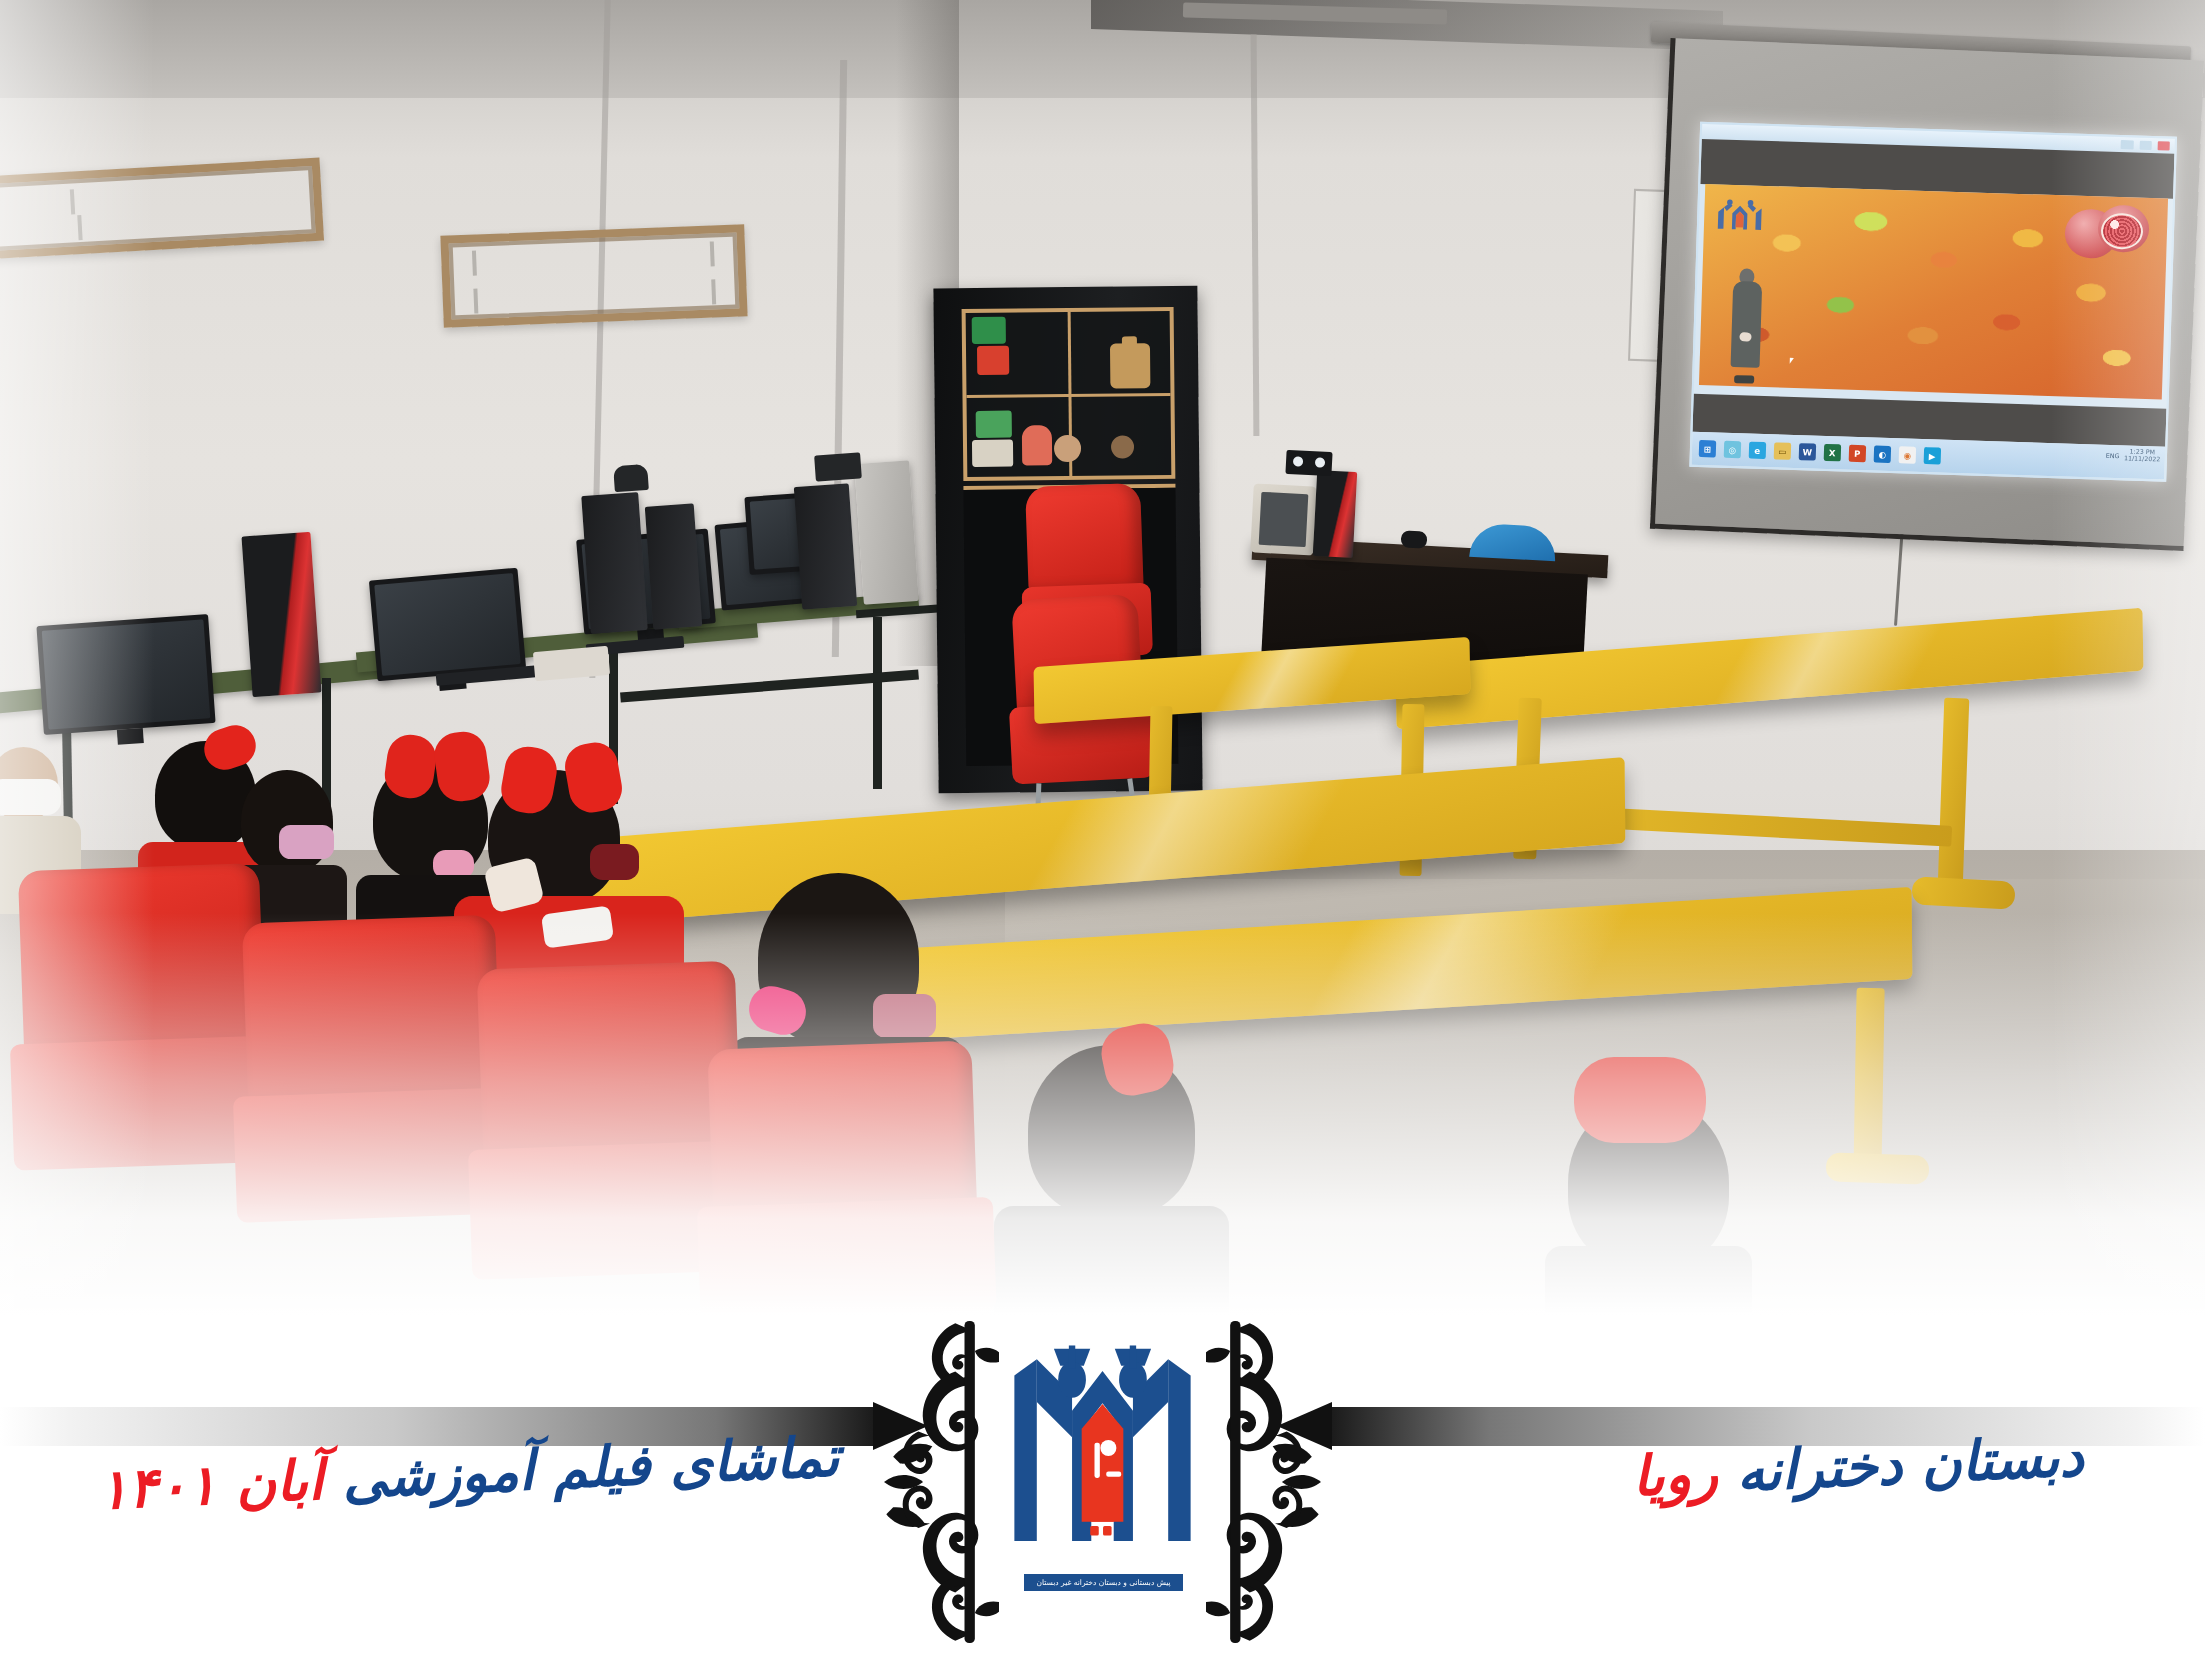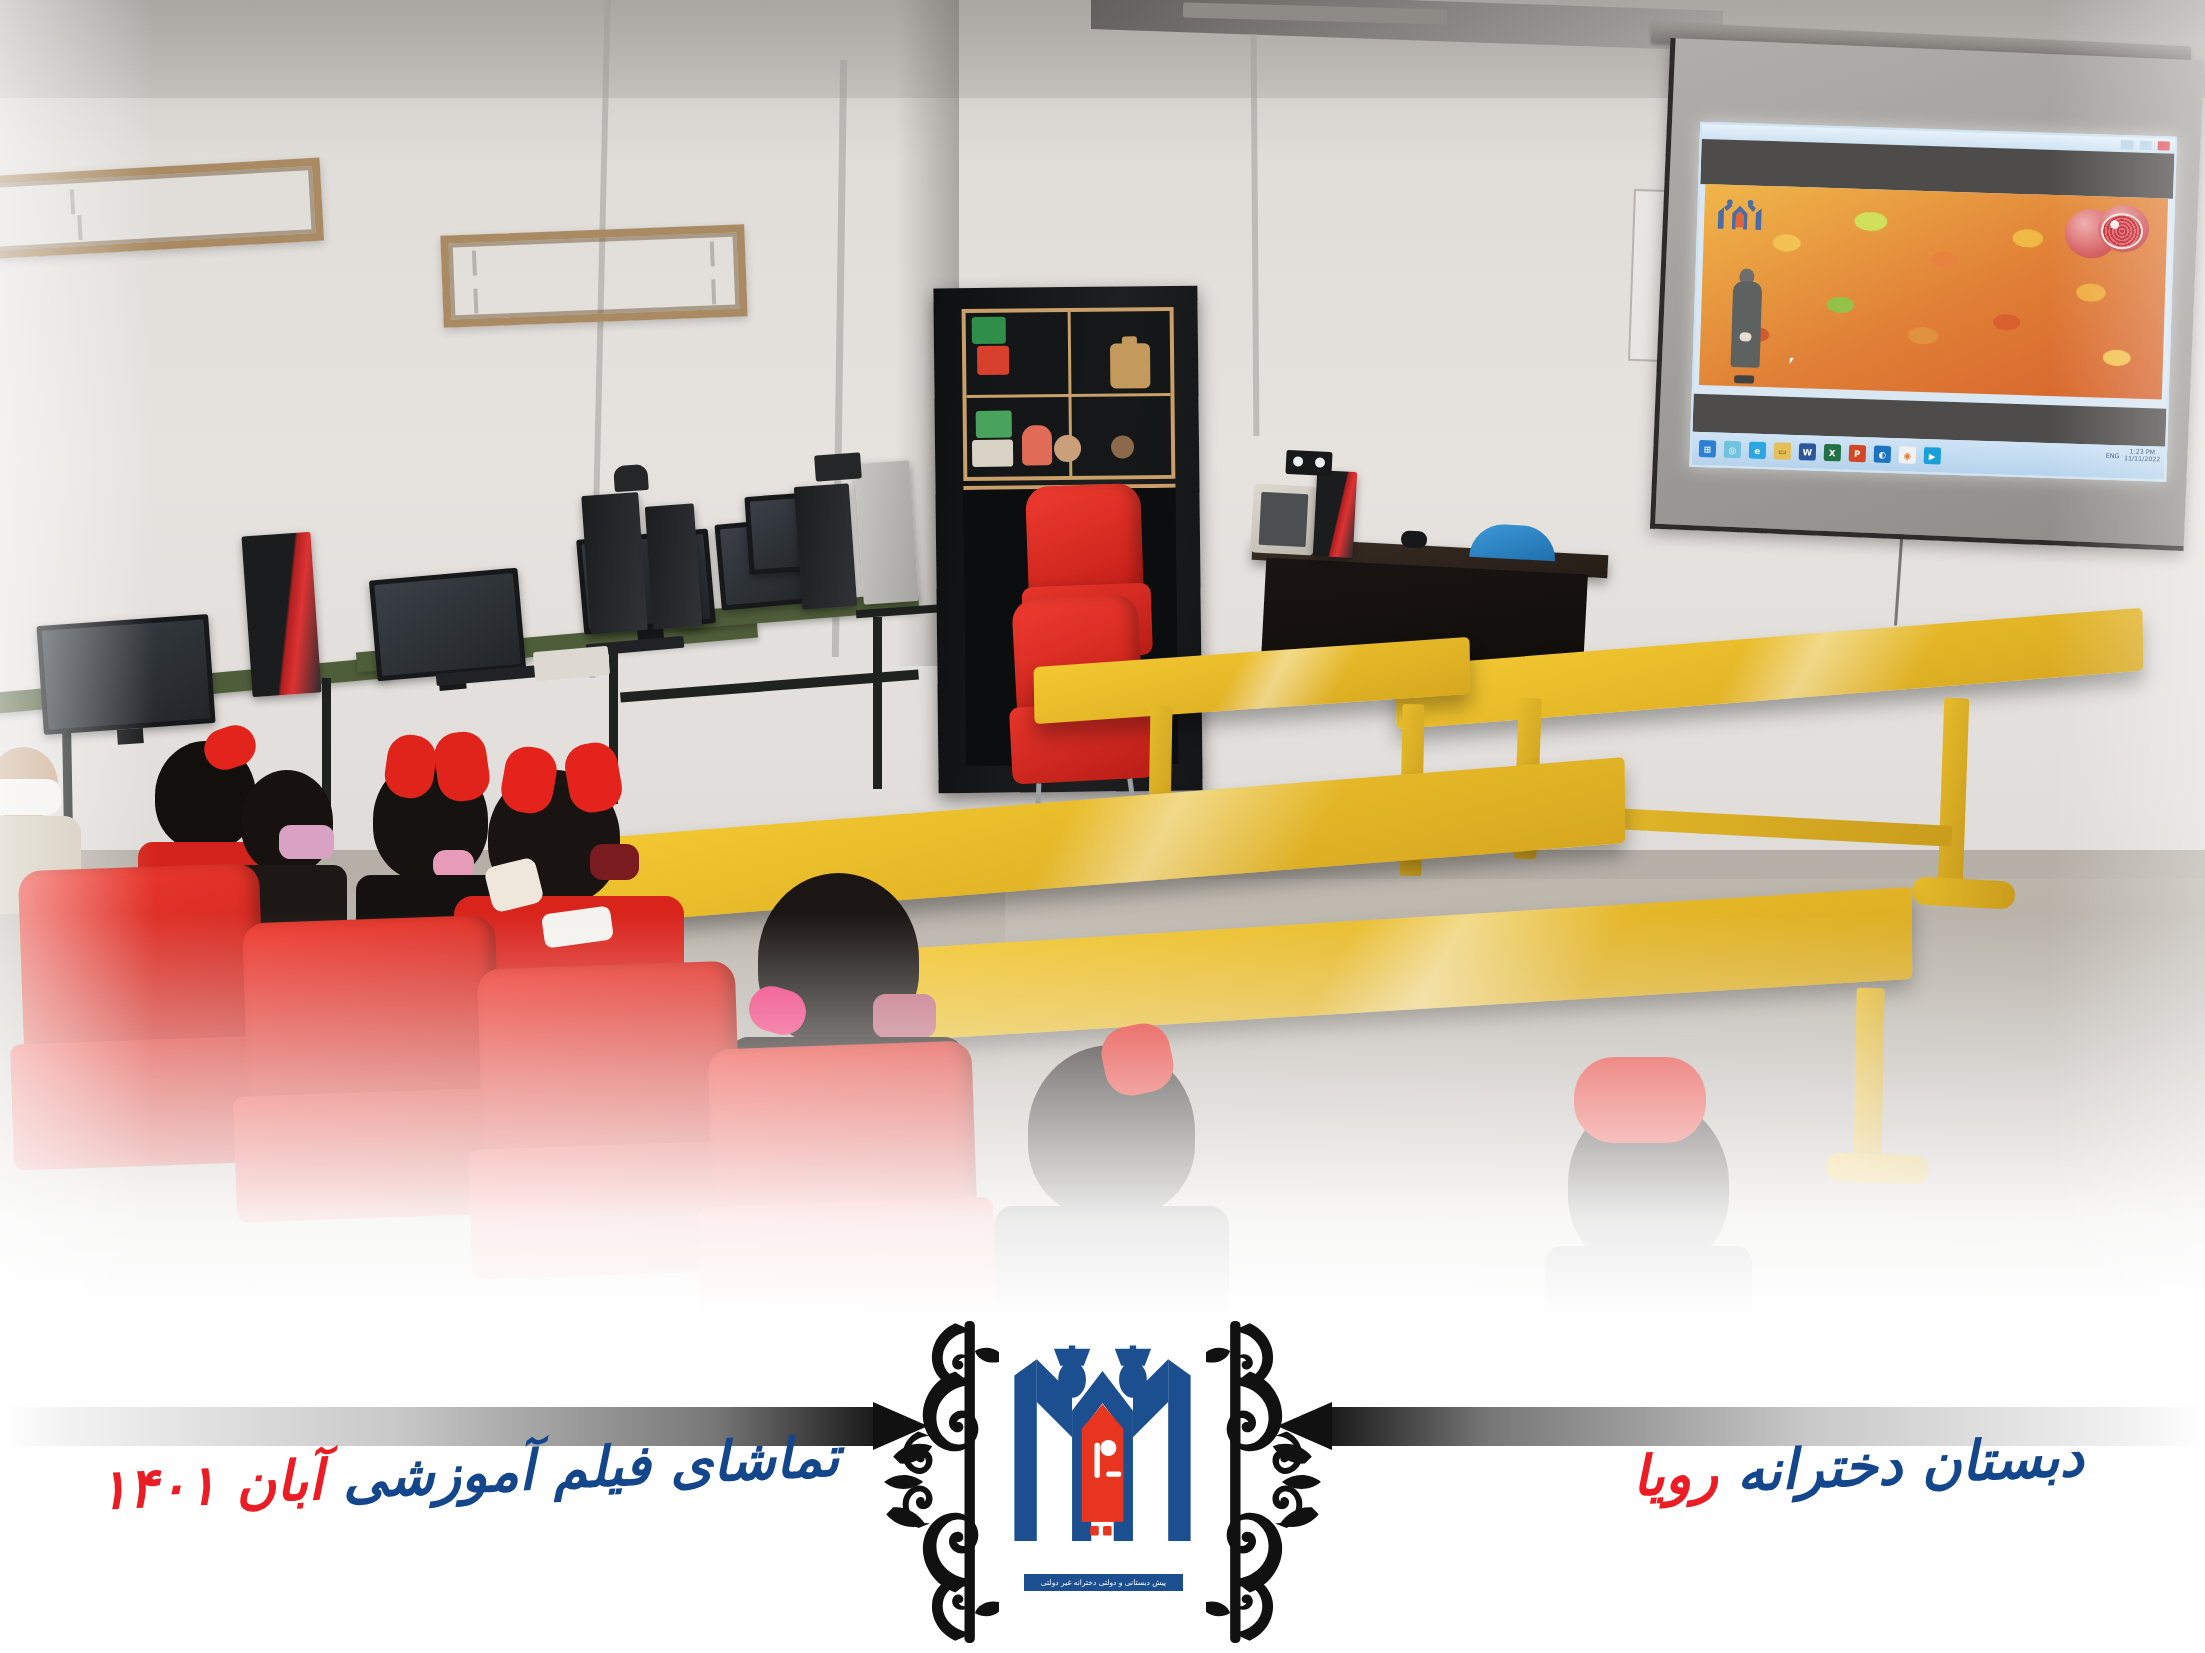--- a/index.html
+++ b/index.html
@@ -566,21 +566,21 @@
         <circle cx="186" cy="206" r="15"></circle>
         <rect x="160" y="196" width="10" height="66" rx="4"></rect>
         <rect x="182" y="250" width="28" height="10" rx="4"></rect>
       </g>
       <g fill="#e8351f">
         <rect x="152" y="352" width="16" height="18" rx="3"></rect>
         <rect x="176" y="352" width="16" height="18" rx="3"></rect>
       </g>
     </svg>
     <div class="logo-banner">
-      <span>پیش دبستانی و دولتی دخترانه غیر دولتی</span>
+      <span>پیش دبستانی و دبستان دخترانه غیر دبستان</span>
     </div>
   </div>
 
   <div class="cap" id="cap-left">
     <span class="blue">تماشای فیلم آموزشی</span>
     <span class="red">آبان ۱۴۰۱</span>
   </div>
   <div class="cap" id="cap-right">
     <span class="blue">دبستان دخترانه</span>
     <span class="red">رویا</span>

